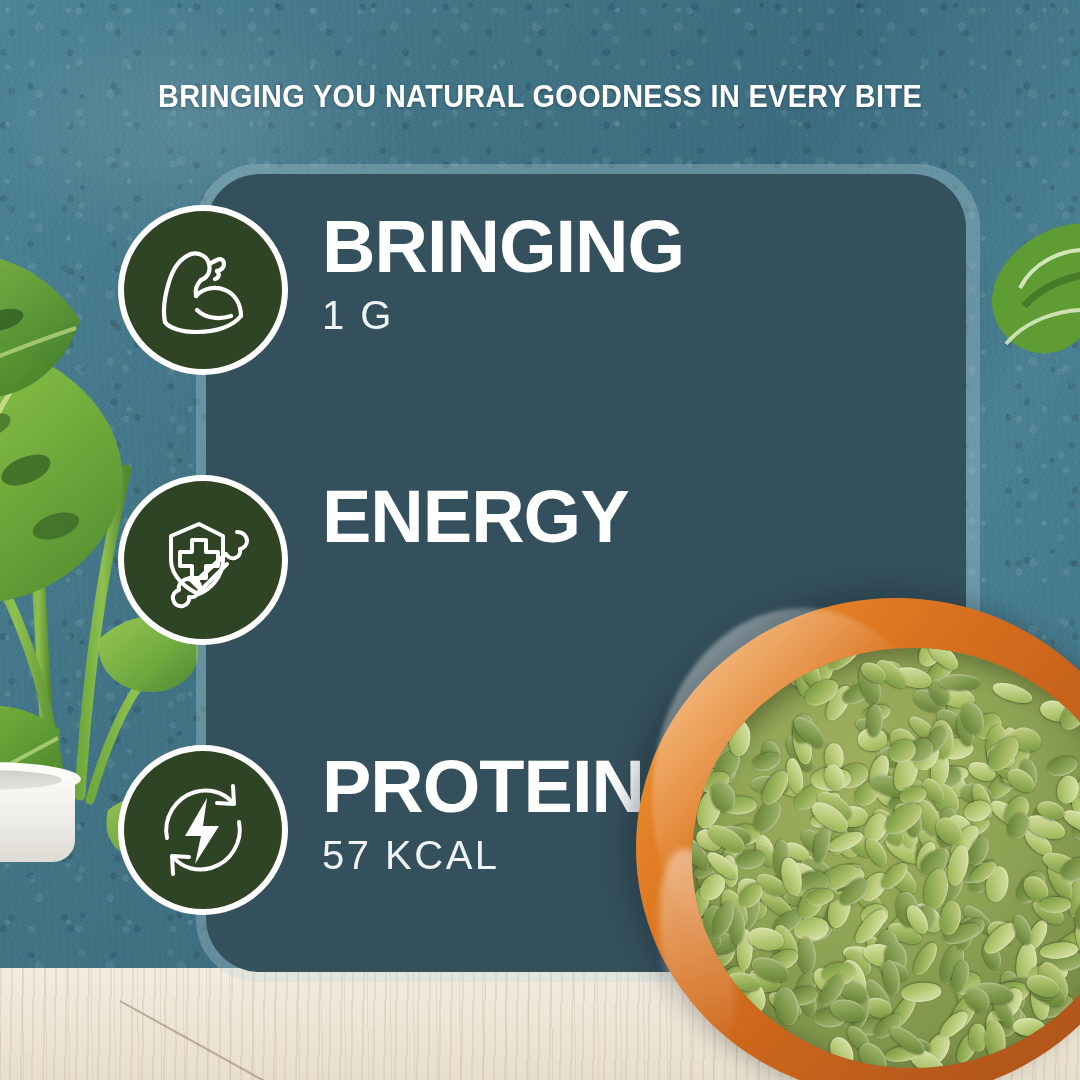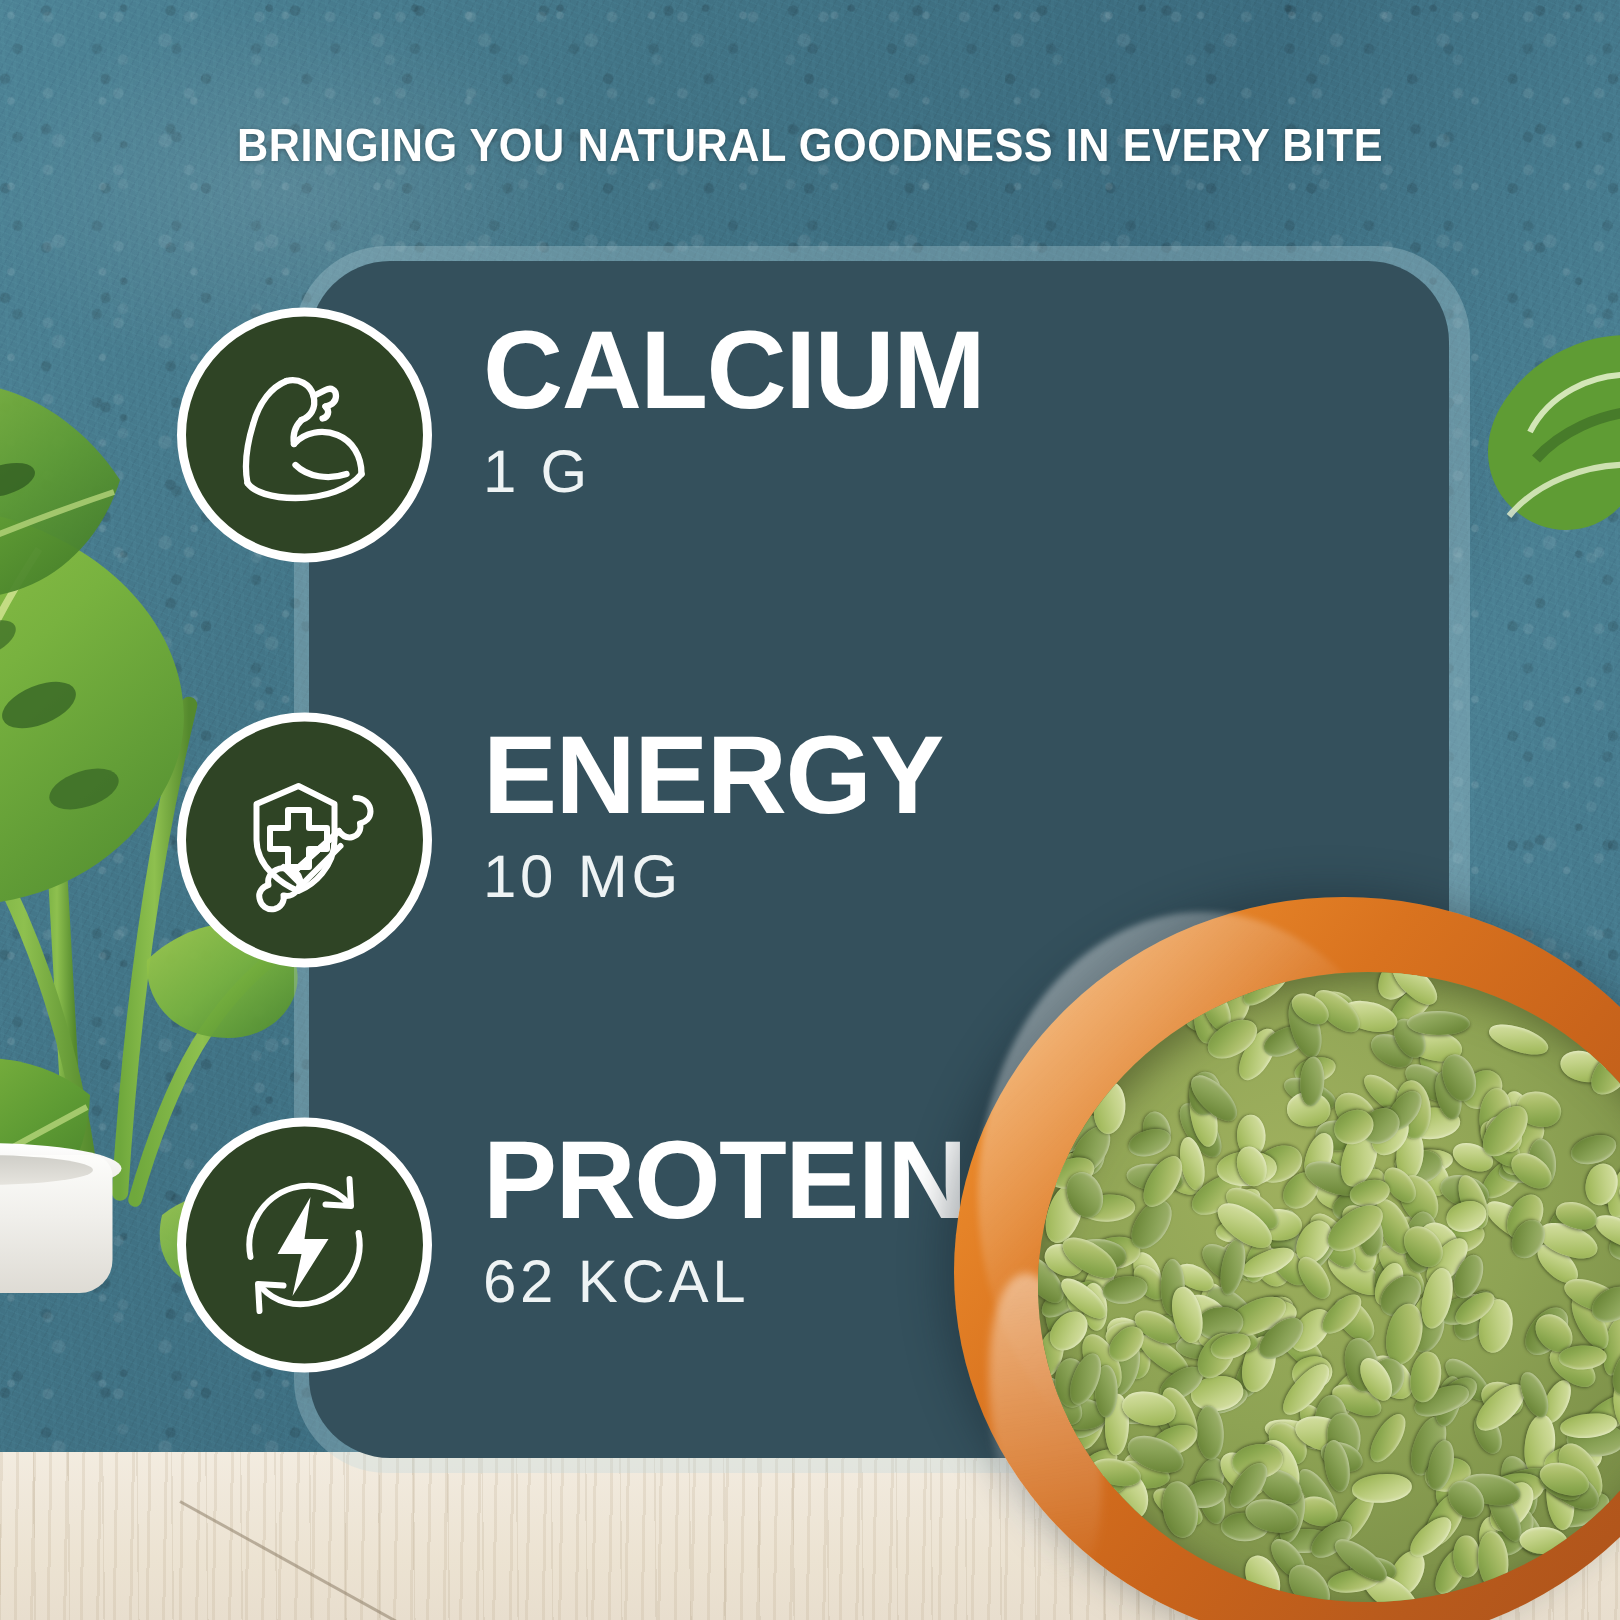--- a/index.html
+++ b/index.html
@@ -261,58 +261,57 @@
           <path d="M58 26 L 66 22 C 70 20 73 22 73 26 C 73 30 70 32 66 33"></path>
           <path d="M66 33 C 69 36 68 40 64 41"></path>
           <path d="M50 42 C 46 46 44 52 45 58"></path>
           <path d="M14 84 C 18 90 30 94 46 94 C 66 94 82 88 90 78"></path>
           <path d="M45 58 C 52 50 64 48 74 52 C 84 56 90 66 90 78"></path>
           <path d="M46 72 C 54 80 68 82 80 78"></path>
         </g>
       </svg>
     </div>
     <div class="rowtext">
-      <div class="label">CALCIUM</div>
+      <div class="label">BRINGING</div>
       <div class="value">1 G</div>
     </div>
   </div>
 
   <div class="row r1">
     <div class="badge">
       <svg width="104" height="104" viewBox="0 0 104 104">
         <g fill="none" stroke="#ffffff" stroke-width="4" stroke-linecap="round" stroke-linejoin="round">
           <path d="M20 28 L 48 16 L 72 28 L 72 52 C 72 70 58 82 48 86 C 38 82 20 70 20 52 Z"></path>
           <path d="M41 32 L 55 32 L 55 44 L 67 44 L 67 58 L 55 58 L 55 70 L 41 70 L 41 58 L 29 58 L 29 44 L 41 44 Z"></path>
           <path d="M86 24 C 92 24 96 28 96 33 C 96 37 93 40 89 41 C 90 45 88 49 84 50 C 80 51 77 49 75 46 L 44 74"></path>
           <path d="M75 46 L 44 74 C 41 71 37 70 33 72 C 29 74 27 78 28 82 C 24 83 21 87 22 91 C 23 96 27 99 32 98 C 36 97 39 93 38 89 C 42 90 46 88 48 84 C 50 80 49 76 46 73"></path>
           <path d="M38 70 L 50 82 L 76 56"></path>
         </g>
       </svg>
     </div>
     <div class="rowtext">
       <div class="label">ENERGY</div>
-      <div class="value">10 MG</div>
     </div>
   </div>
 
   <div class="row r2">
     <div class="badge">
       <svg width="104" height="104" viewBox="0 0 104 104">
         <g fill="none" stroke="#ffffff" stroke-width="4" stroke-linecap="round" stroke-linejoin="round">
           <path d="M16 60 C 12 40 24 20 44 14 C 58 10 72 14 81 24"></path>
           <polyline points="82,8 83,26 66,25"></polyline>
           <path d="M88 44 C 92 64 80 84 60 90 C 46 94 32 90 23 80"></path>
           <polyline points="22,96 21,78 38,79"></polyline>
         </g>
         <path d="M56 20 L 34 58 L 50 58 L 44 86 L 68 48 L 52 48 Z" fill="#ffffff"></path>
       </svg>
     </div>
     <div class="rowtext">
       <div class="label">PROTEIN</div>
-      <div class="value">62 KCAL</div>
+      <div class="value">57 KCAL</div>
     </div>
   </div>
 
   <div class="bowl-wrap">
     <div class="bowl-outer"></div>
     <div class="bowl-gloss"></div>
     <div class="bowl-gloss2"></div>
     <div class="bowl-inner" id="seedbed">
         <div class="seed l" style="left: 217.244px; top: 178.359px; width: 37.4671px; height: 21.0239px; transform: rotate(117.176deg);"></div>
         <div class="seed d" style="left: 345.347px; top: 348.587px; width: 36.9655px; height: 19.2957px; transform: rotate(156.233deg);"></div>

